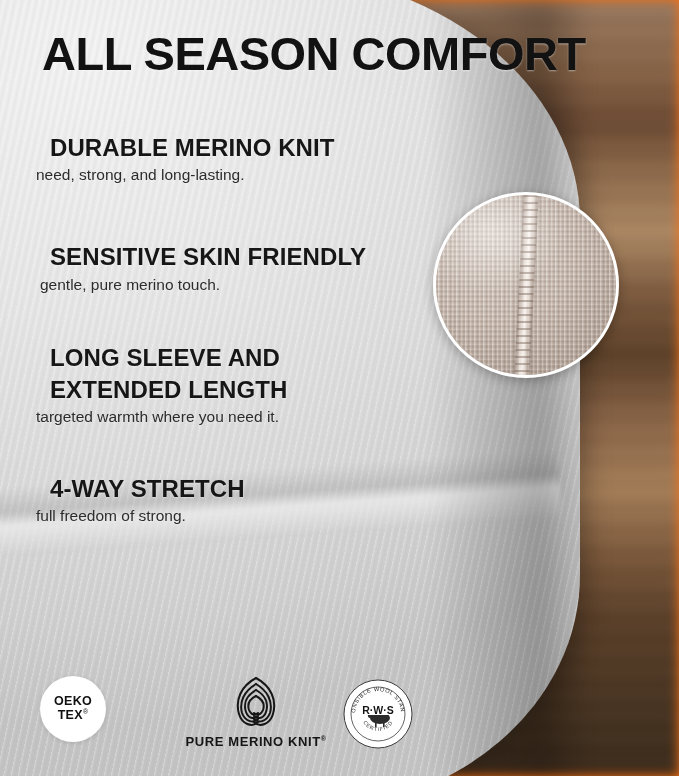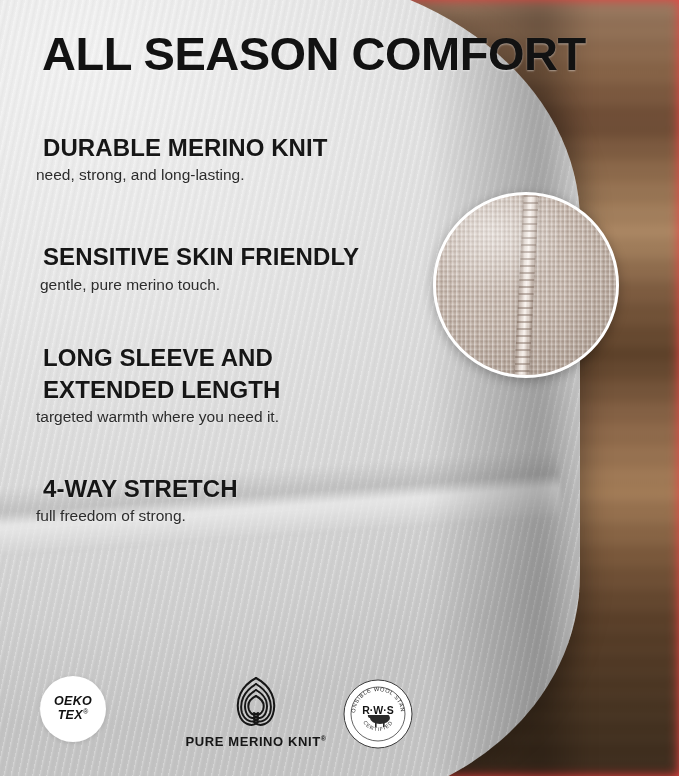--- a/index.html
+++ b/index.html
@@ -12,21 +12,21 @@
     height: 776px;
     font-family: "Liberation Sans", sans-serif;
     overflow: hidden;
   }
 
   .poster {
     position: relative;
     width: 679px;
     height: 776px;
     overflow: hidden;
-    background: #ef4444;
+    background: #f97316;
   }
 
   
   .bg-wood {
     position: absolute;
     inset: 0;
     background:
       linear-gradient(180deg,
         #9b7a60 0%, #8a6547 9%, #6d4a32 16%, #8f6a4a 22%,
         #b08a64 30%, #7d5a3d 38%, #5d4027 46%, #8b6546 54%,
@@ -160,21 +160,21 @@
     top: 134px;
     width: 400px;
   }
   .feature { margin-bottom: 30px; }
   .feature-title {
     font-size: 24px;
     font-weight: 700;
     color: #161616;
     line-height: 1.14;
     letter-spacing: 0.1px;
-    margin: 0 0 4px 7px;
+    margin: 0 0 4px 14px;
     text-shadow: 0 1px 2px rgba(255,255,255,0.4);
   }
   .feature-sub {
     font-size: 15.5px;
     color: #2c2c2c;
     margin: 0;
     line-height: 1.25;
     text-shadow: 0 1px 2px rgba(255,255,255,0.4);
   }
   .feature:nth-child(2) .feature-title { line-height: 1.18; }
@@ -198,21 +198,20 @@
     top: 2px;
     width: 66px;
     height: 66px;
     border-radius: 50%;
     background: #ffffff;
     display: flex;
     flex-direction: column;
     align-items: center;
     justify-content: center;
     box-shadow: 0 1px 4px rgba(0,0,0,0.12);
-    font-style: italic;
   }
   .badge-oeko .l1 {
     font-size: 12.5px;
     font-weight: 700;
     color: #111;
     letter-spacing: 0.3px;
     line-height: 1.05;
   }
   .badge-oeko .l2 {
     font-size: 12.5px;

